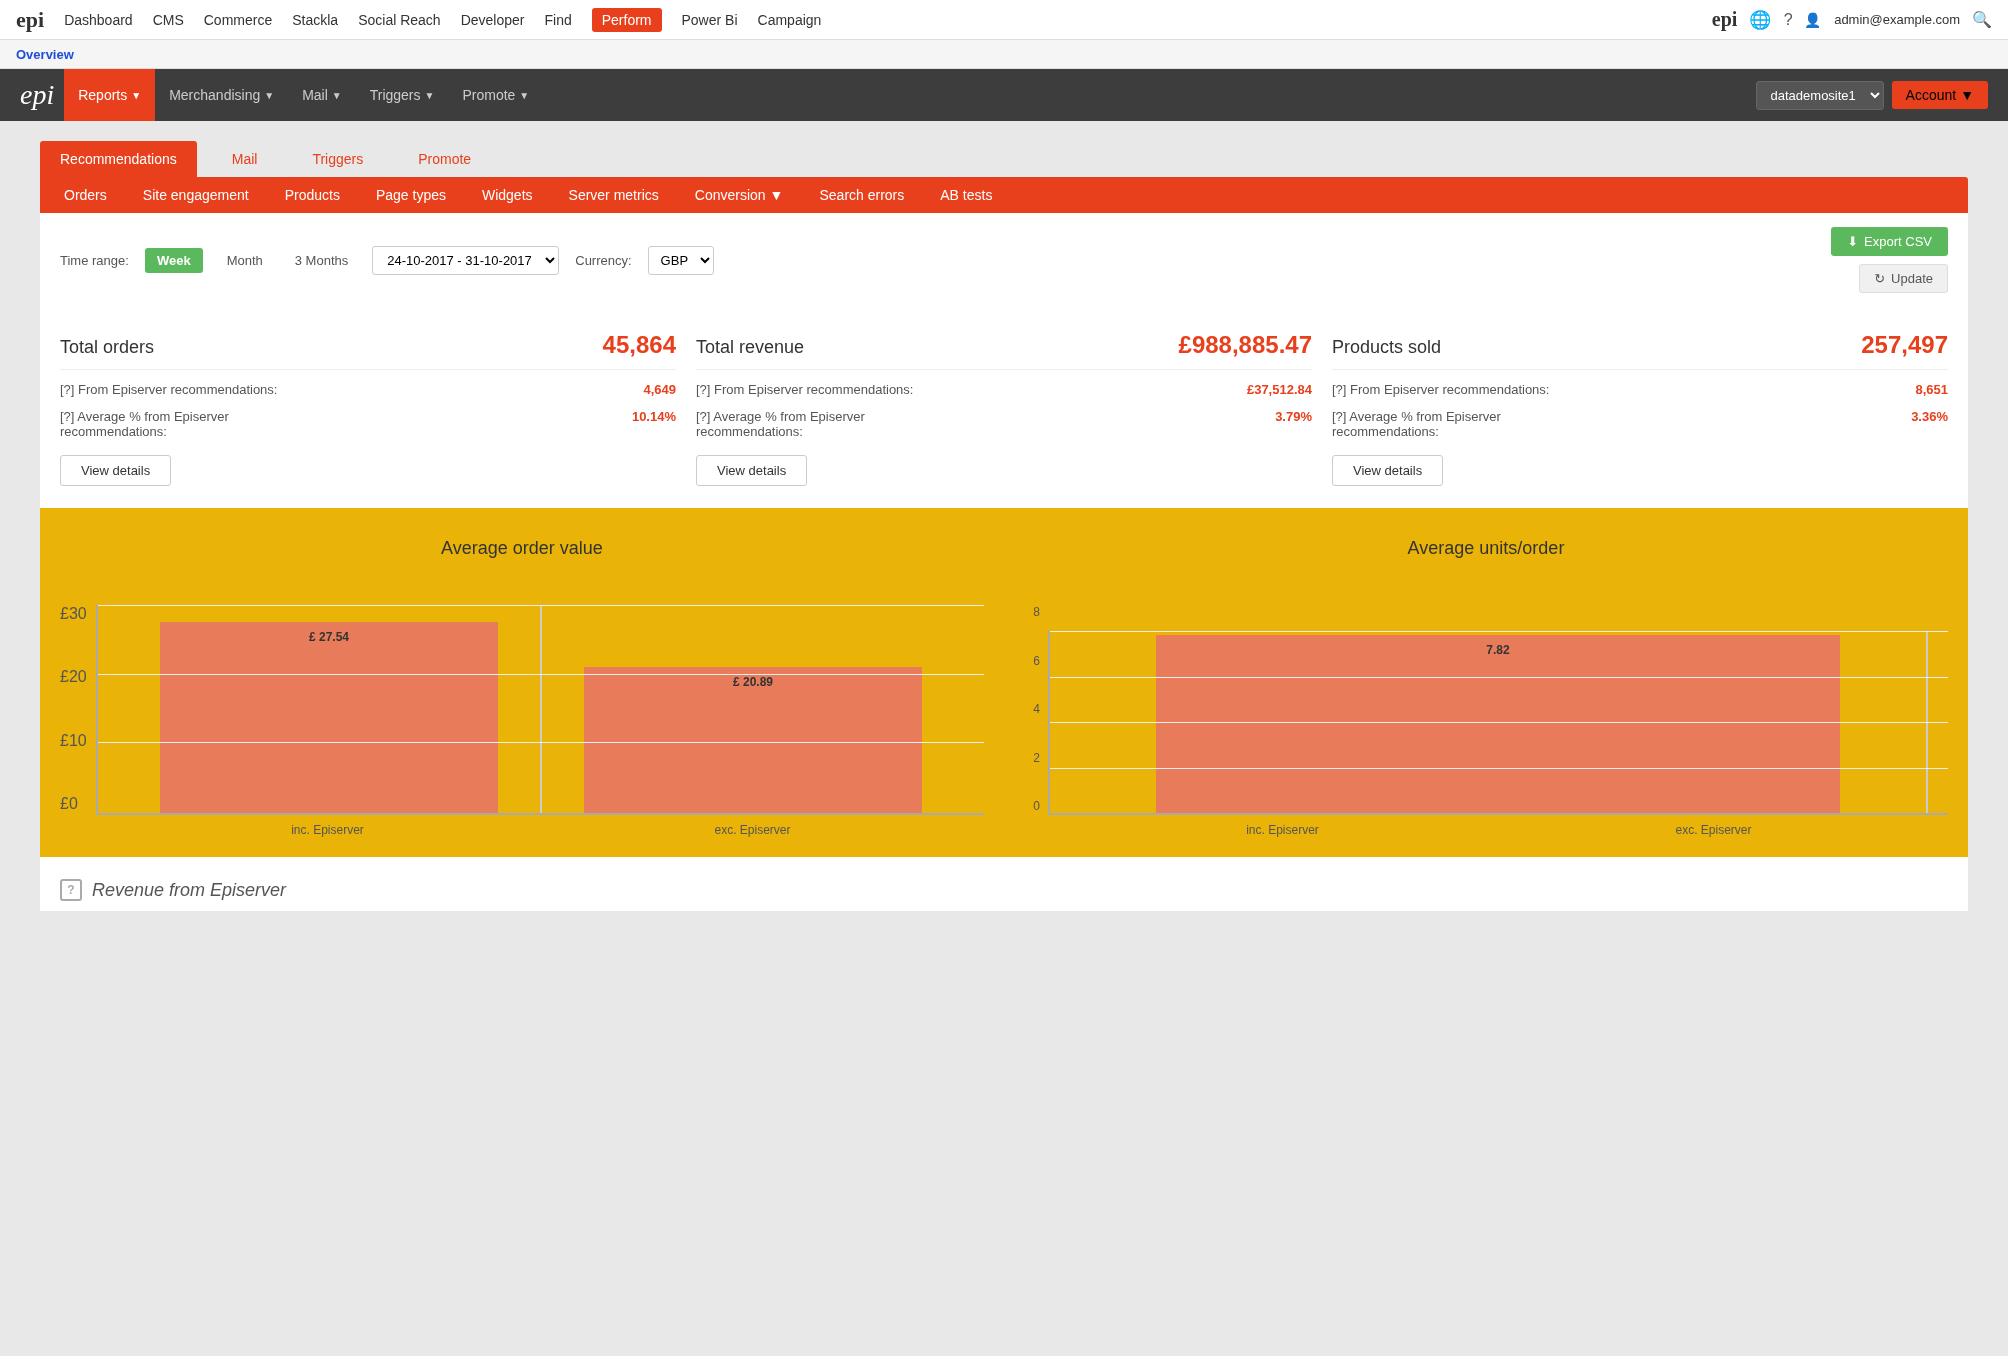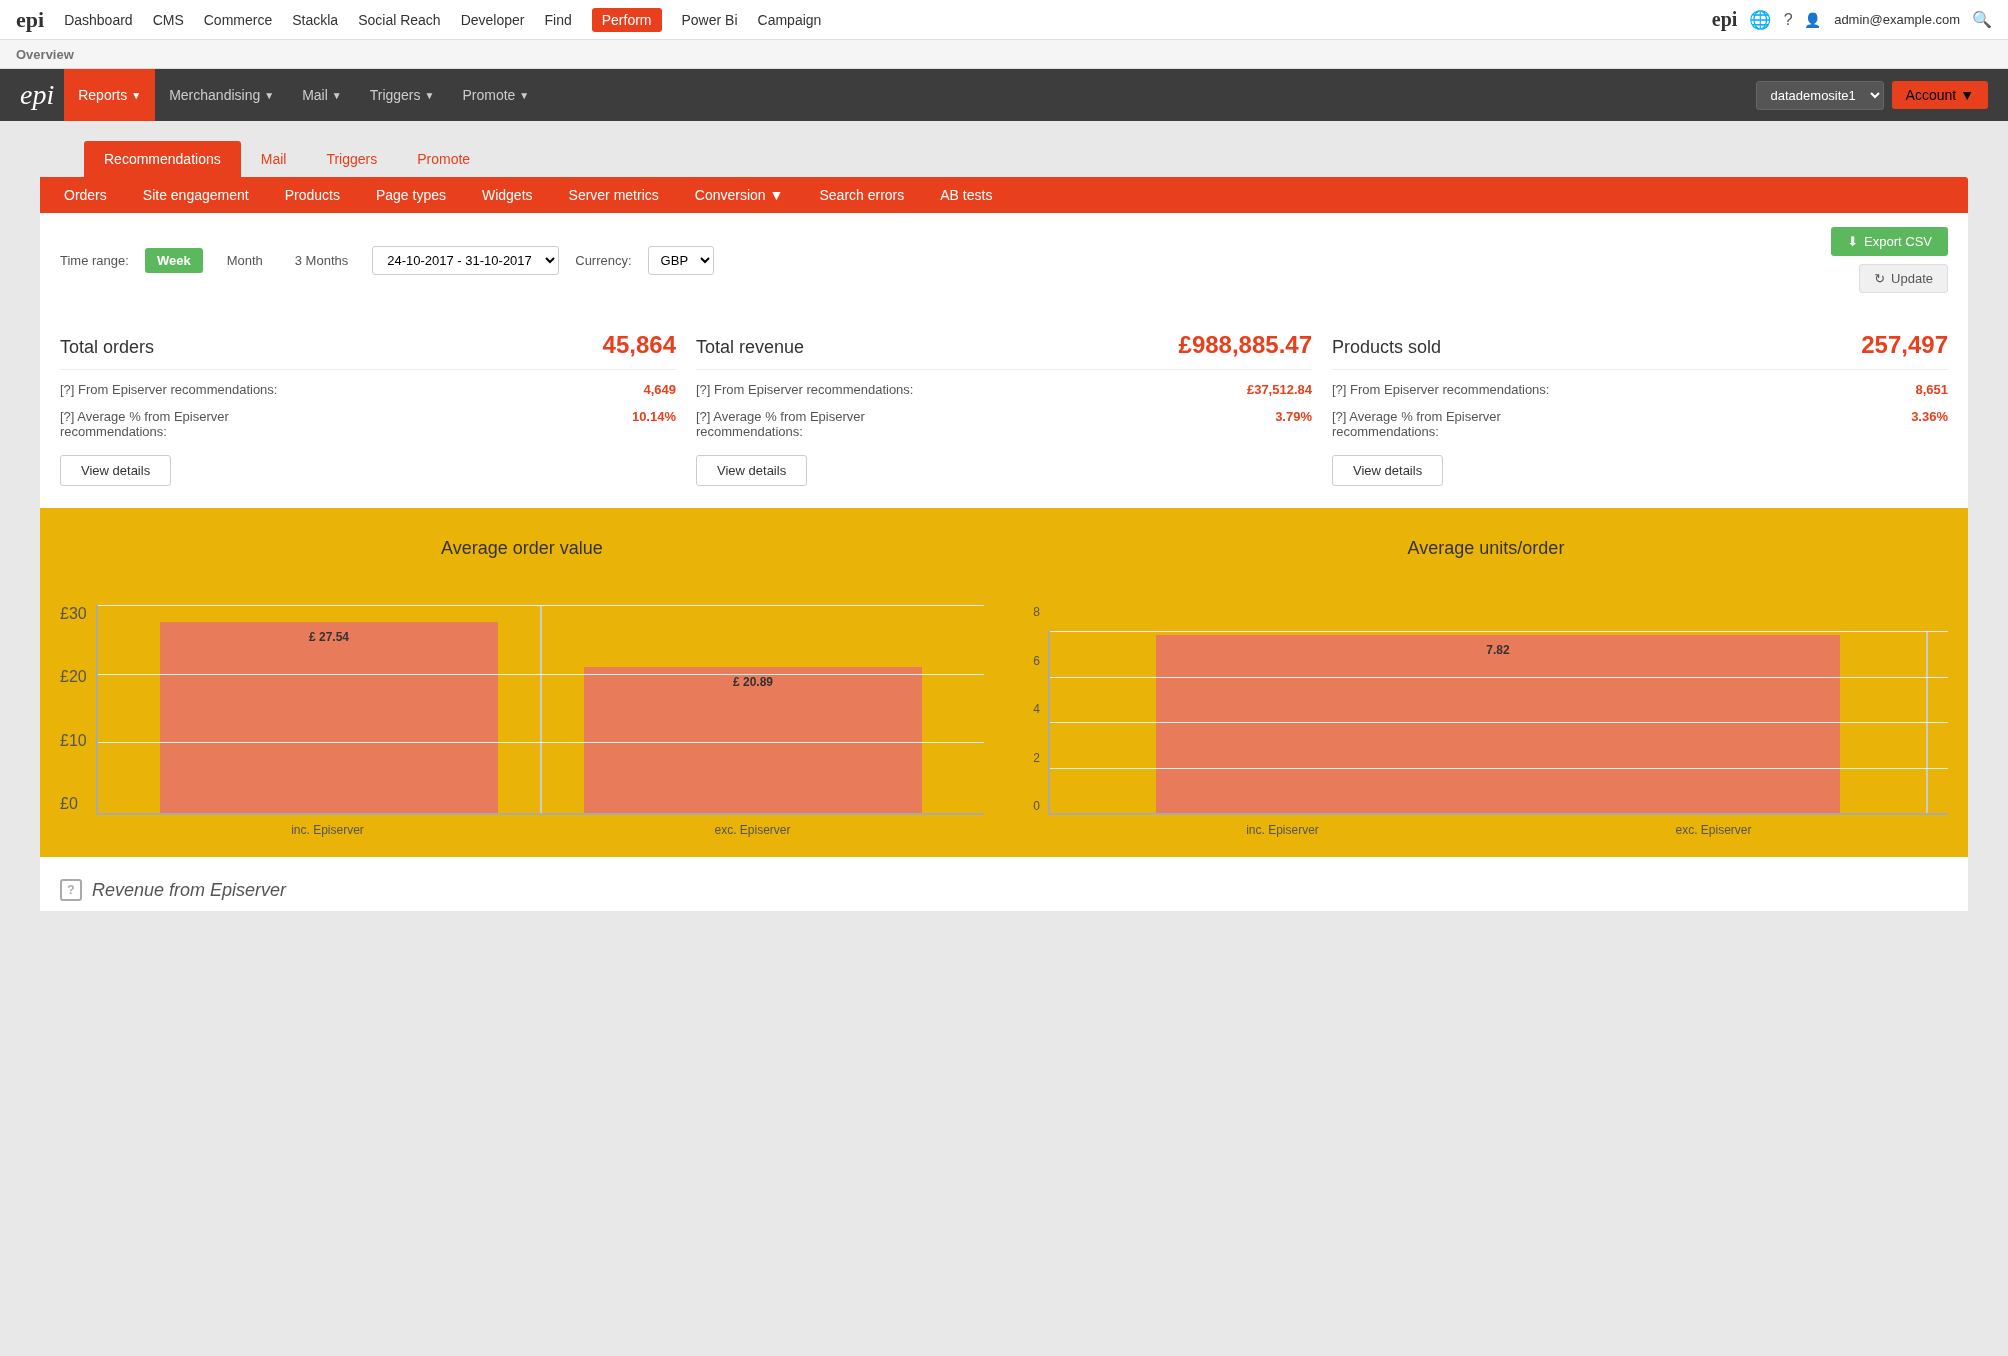--- a/index.html
+++ b/index.html
@@ -42,21 +42,21 @@
 
     
     .overview-bar {
       background: #f5f5f5;
       border-bottom: 1px solid #ddd;
       padding: 6px 16px;
     }
     .overview-bar span {
       font-size: 13px;
       font-weight: bold;
-      color: #737373;
+      color: #1d4ed8;
     }
 
     
     .secondary-nav {
       background: #3d3d3d;
       display: flex;
       align-items: center;
       padding: 0 20px;
       height: 52px;
       gap: 0;
@@ -115,23 +115,22 @@
     
     .main-content {
       padding: 20px 40px;
       background: #e8e8e8;
       min-height: calc(100vh - 132px);
     }
 
     
     .tab-row {
       display: flex;
-      gap: 0;
+      gap: 15px;
       margin-bottom: 0;
-      margin-left: 44px;
     }
     .tab-item {
       padding: 10px 20px;
       cursor: pointer;
       font-size: 14px;
       color: #e8401c;
       border: none;
       background: transparent;
     }
     .tab-item.active {

